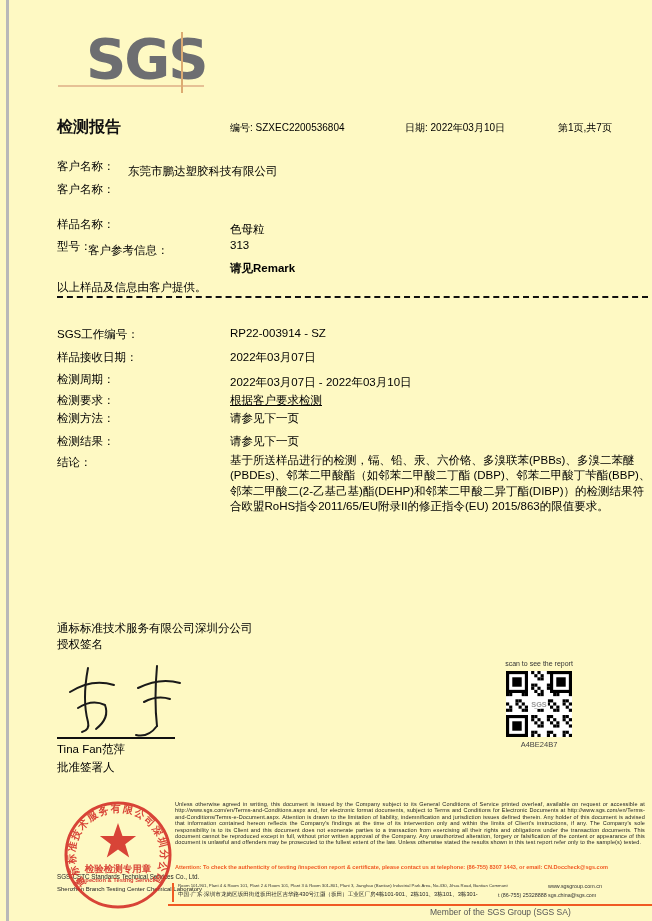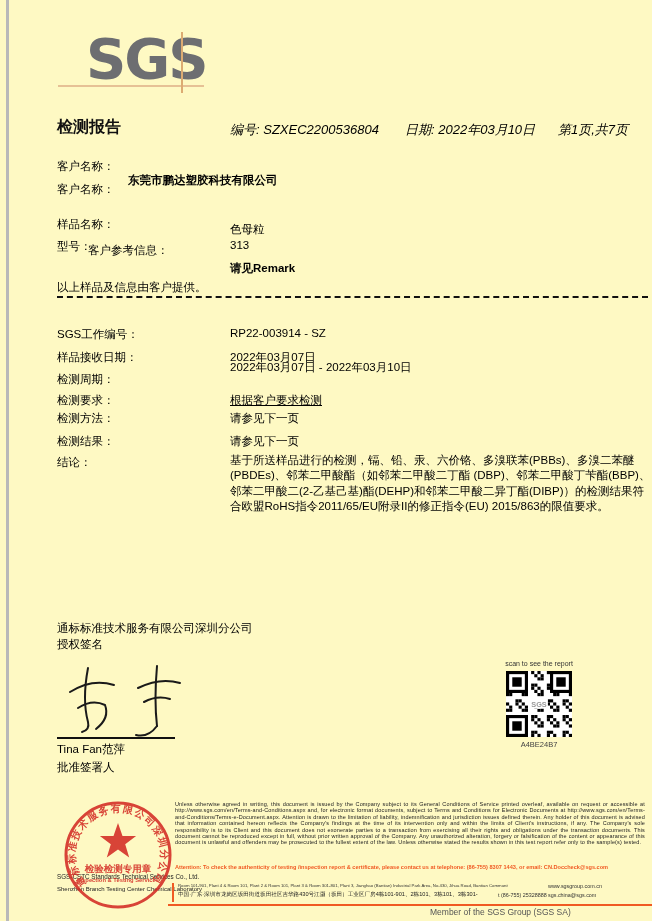--- a/index.html
+++ b/index.html
@@ -10,21 +10,21 @@
   }
   .abs{position:absolute;}
   .edge{position:absolute;left:6px;top:0;width:3px;height:921px;background:#b9b9b9;}
   
   .logo-text{position:absolute;left:86px;top:31px;font-size:56px;font-weight:bold;
     color:#6d6e71;letter-spacing:-2px;line-height:1;font-family:"DejaVu Sans","Liberation Sans",sans-serif;}
   .logo-hline{position:absolute;left:58px;top:85px;width:146px;height:2px;background:#e6c195;}
   .logo-vline{position:absolute;left:181px;top:32px;width:2px;height:61px;background:#dcab72;}
   
   .rpt-title{position:absolute;left:57px;top:117px;font-size:16px;font-weight:bold;}
-  .hdr{font-size:13px;color:#000;font-style:italic;}
+  .hdr{font-size:10px;color:#000;}
   
   .lbl,.val{font-size:11.5px;color:#000;white-space:nowrap;}
   .dash-sep{position:absolute;left:57px;top:296px;width:591px;border-top:2px dashed #111;}
   .concl{position:absolute;left:230px;top:453px;width:424px;font-size:11.5px;line-height:15.4px;color:#000;}
   
   .sig-line{position:absolute;left:57px;top:737px;width:118px;height:2px;background:#111;}
   
   .qr-cap{position:absolute;left:498px;top:660px;width:82px;text-align:center;font-size:7px;color:#333;}
   .qr-code-text{position:absolute;left:498px;top:740px;width:82px;text-align:center;font-size:7.5px;color:#444;}
   
@@ -60,21 +60,21 @@
     <span>编号:</span>
     <span>SZXEC2200536804</span>
   </div>
   <div class="abs hdr" style="left:405px;top:121px;">
     <span>日期:</span>
     <span>2022年03月10日</span>
   </div>
   <div class="abs hdr" style="left:558px;top:121px;">第1页,共7页</div>
 
   <div class="abs lbl" style="left:57px;top:159px;">客户名称：</div>
-  <div class="abs val" style="left:128px;top:173px;font-weight:bold;">东莞市鹏达塑胶科技有限公司</div>
+  <div class="abs val" style="left:128px;top:164px;">东莞市鹏达塑胶科技有限公司</div>
 
   <div class="abs lbl" style="left:57px;top:182px;">客户名称：</div>
 
   <div class="abs lbl" style="left:57px;top:217px;">样品名称：</div>
   <div class="abs val" style="left:230px;top:222px;text-align:right;">色母粒</div>
 
   <div class="abs lbl" style="left:57px;top:239px;">型号：</div>
   <div class="abs val" style="left:230px;top:239px;">313</div>
 
   <div class="abs lbl" style="left:57px;top:243px;margin-left:31px;">客户参考信息：</div>
@@ -84,21 +84,21 @@
 
   <div class="dash-sep"></div>
 
   <div class="abs lbl" style="left:57px;top:327px;">SGS工作编号：</div>
   <div class="abs val" style="left:230px;top:327px;">RP22-003914 - SZ</div>
 
   <div class="abs lbl" style="left:57px;top:350px;">样品接收日期：</div>
   <div class="abs val" style="left:230px;top:350px;">2022年03月07日</div>
 
   <div class="abs lbl" style="left:57px;top:372px;">检测周期：</div>
-  <div class="abs val" style="left:230px;top:360px;">2022年03月07日 - 2022年03月10日</div>
+  <div class="abs val" style="left:230px;top:375px;">2022年03月07日 - 2022年03月10日</div>
 
   <div class="abs lbl" style="left:57px;top:393px;">检测要求：</div>
   <div class="abs val" style="left:230px;top:393px;text-decoration:underline;">根据客户要求检测</div>
 
   <div class="abs lbl" style="left:57px;top:411px;">检测方法：</div>
   <div class="abs val" style="left:230px;top:411px;">请参见下一页</div>
 
   <div class="abs lbl" style="left:57px;top:434px;">检测结果：</div>
   <div class="abs val" style="left:230px;top:434px;">请参见下一页</div>
 

